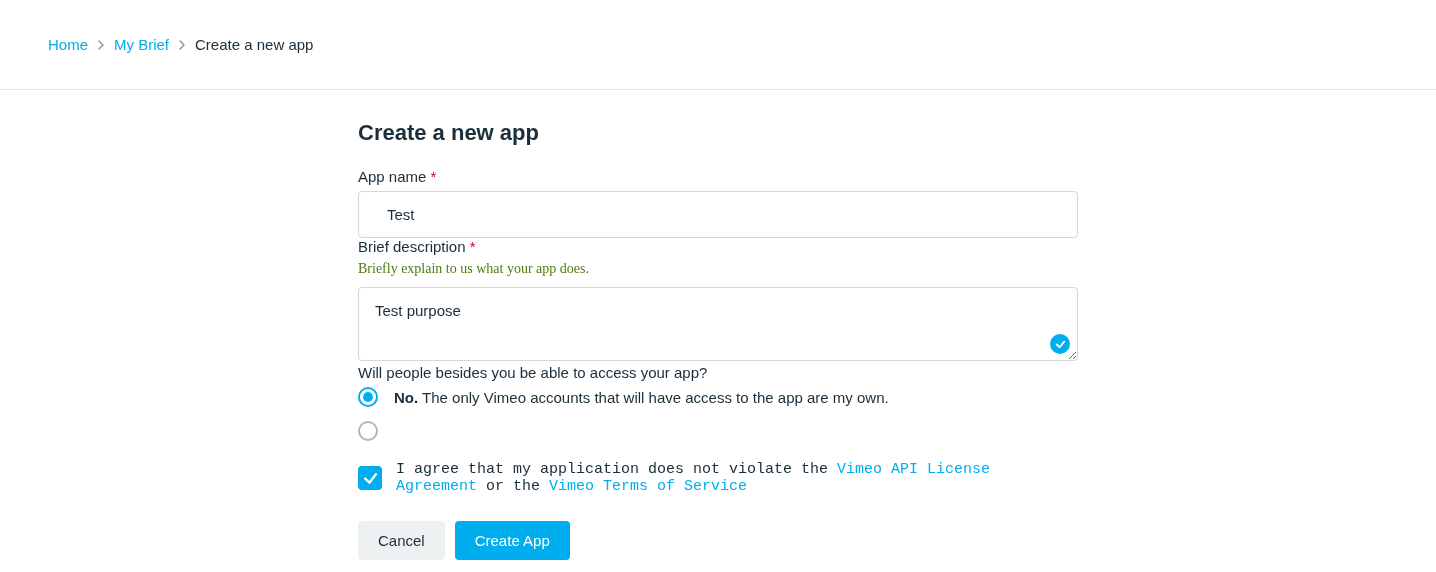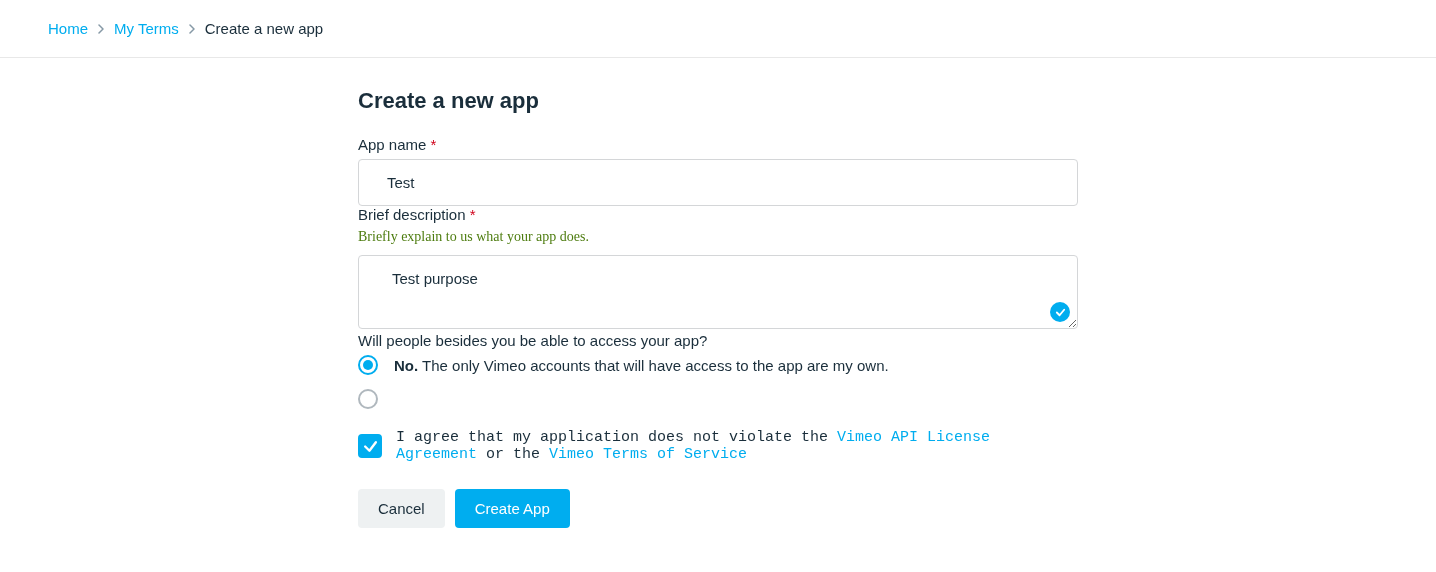--- a/index.html
+++ b/index.html
@@ -8,21 +8,21 @@
       padding: 0;
     }
     body {
       font-family: -apple-system, BlinkMacSystemFont, "Segoe UI", Helvetica, Arial, sans-serif;
       font-size: 14px;
       color: #1a2e3b;
       background: #fff;
       width: 1436px;
     }
     .breadcrumb {
-      padding: 20px 48px;
+      padding: 36px 48px;
       display: flex;
       align-items: center;
       gap: 8px;
       border-bottom: 1px solid #e8e8e8;
     }
     .breadcrumb a {
       color: #00adef;
       text-decoration: none;
       font-size: 15px;
     }
@@ -77,21 +77,21 @@
       color: #1a2e3b;
       background: #fff;
       font-family: inherit;
     }
     .textarea-wrap {
       position: relative;
       width: 100%;
     }
     .textarea-input {
       width: 100%;
-      padding: 14px 33px;
+      padding: 14px 16px;
       font-size: 15px;
       border: 1px solid #d4d6d8;
       border-radius: 4px;
       color: #1a2e3b;
       background: #fff;
       font-family: inherit;
       min-height: 74px;
       resize: vertical;
     }
     .validation-badge {
@@ -201,21 +201,21 @@
 </head>
 <body>
 
 <nav class="breadcrumb">
   <a href="#">Home</a>
   <span class="chevron">
     <svg viewBox="0 0 10 10">
         <path d="M3 1 L7 5 L3 9" stroke="#8699a6" stroke-width="1.5" fill="none" stroke-linecap="round" stroke-linejoin="round"></path>
       </svg>
   </span>
-  <a href="#">My Terms</a>
+  <a href="#">My Brief</a>
   <span class="chevron">
     <svg viewBox="0 0 10 10">
         <path d="M3 1 L7 5 L3 9" stroke="#8699a6" stroke-width="1.5" fill="none" stroke-linecap="round" stroke-linejoin="round"></path>
       </svg>
   </span>
   <span class="crumb-current">Create a new app</span>
 </nav>
 
 <main class="main">
 

